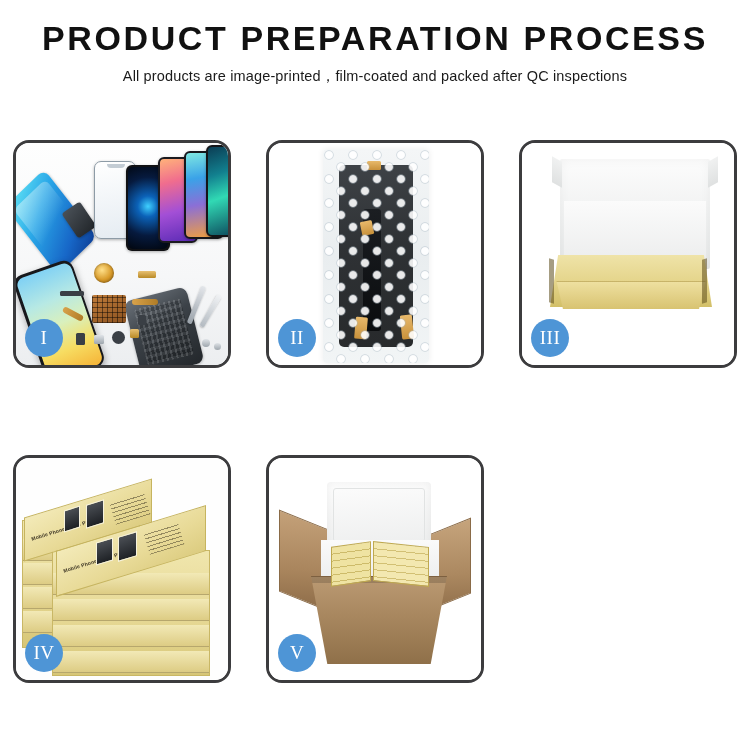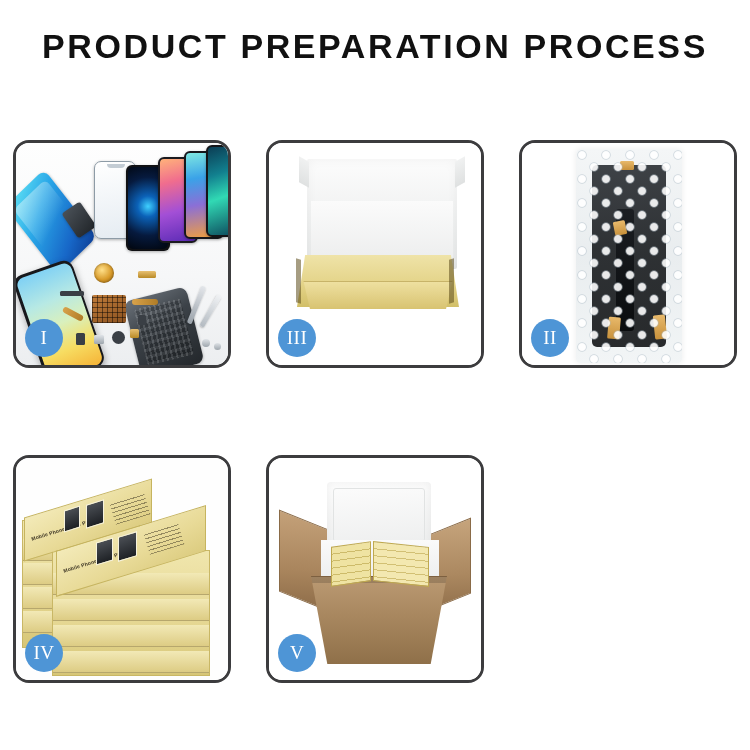--- a/index.html
+++ b/index.html
@@ -5,21 +5,21 @@
   * { box-sizing: border-box; margin: 0; padding: 0; }
   html, body {
     width: 750px; height: 750px;
     background: #ffffff;
     font-family: "Liberation Sans", sans-serif;
     overflow: hidden;
   }
   .page { position: relative; width: 750px; height: 750px; background: #fff; }
 
   
-  .header { padding-top: 26px; text-align: center; }
+  .header { padding-top: 18px; text-align: center; }
   .title {
     font-size: 34px;
     font-weight: 700;
     color: #111;
     letter-spacing: 2.6px;
     line-height: 40px;
     white-space: nowrap;
     font-family: "Liberation Sans", sans-serif;
   }
   .subtitle {
@@ -409,20 +409,21 @@
   .c6-tab-a{ left:50px; top:86px; width:18px; height:16px; transform: skewY(17deg); }
   .c6-tab-b{ left:50px; top:152px; width:18px; height:16px; transform: skewY(17deg); }
 </style>
 </head>
 <body>
 
 <div class="page">
 
   <div class="header">
     <div class="title">PRODUCT PREPARATION PROCESS</div>
+    <div class="subtitle">All products are image-printed，film-coated and packed after QC inspections</div>
   </div>
 
   <div class="grid">
 
     <div class="panel">
       <div class="stage">
         <div class="p1-bg"></div>
         <div class="ph ph-blue"></div>
         <div class="ph ph-darkchip"></div>
         <div class="ph ph-glass"></div>
@@ -446,45 +447,45 @@
         <div class="sp gold" style="left:114px;top:186px;width:9px;height:9px;"></div>
         <div class="sp" style="left:122px;top:172px;width:8px;height:10px;"></div>
         <div class="sp silver" style="left:186px;top:196px;width:8px;height:8px;border-radius:50%;"></div>
         <div class="sp silver" style="left:198px;top:200px;width:7px;height:7px;border-radius:50%;"></div>
         <div class="badge">I</div>
       </div>
     </div>
 
     <div class="panel">
       <div class="stage">
-        <div class="p3-bg"></div>
-        <div class="box3-lid"></div>
-        <div class="box3-foamtop"></div>
-        <div class="box3-base"></div>
-        <div class="box3-inner"></div>
-        <div class="box3-front"></div>
-        <div class="box3-edgel"></div>
-        <div class="box3-edger"></div>
-        <div class="badge">III</div>
-      </div>
-    </div>
-
-    <div class="panel">
-      <div class="stage">
         <div class="p2-bg"></div>
         <div class="bubble-bag">
           <div class="inner-part"></div>
           <div class="inner-flex"></div>
           <div class="tape tape-top"></div>
           <div class="tape tape-mid"></div>
           <div class="tape tape-bl"></div>
           <div class="tape tape-br"></div>
           <div class="bubbles"></div>
         </div>
         <div class="badge">II</div>
+      </div>
+    </div>
+
+    <div class="panel">
+      <div class="stage">
+        <div class="p3-bg"></div>
+        <div class="box3-lid"></div>
+        <div class="box3-foamtop"></div>
+        <div class="box3-base"></div>
+        <div class="box3-inner"></div>
+        <div class="box3-front"></div>
+        <div class="box3-edgel"></div>
+        <div class="box3-edger"></div>
+        <div class="badge">III</div>
       </div>
     </div>
 
     <div class="panel">
       <div class="stage">
         <div class="p4-bg"></div>
 
         <div class="stackbox stack-left">
           <div class="slab" style="top:18px;"></div>
           <div class="slab" style="top:42px;"></div>

